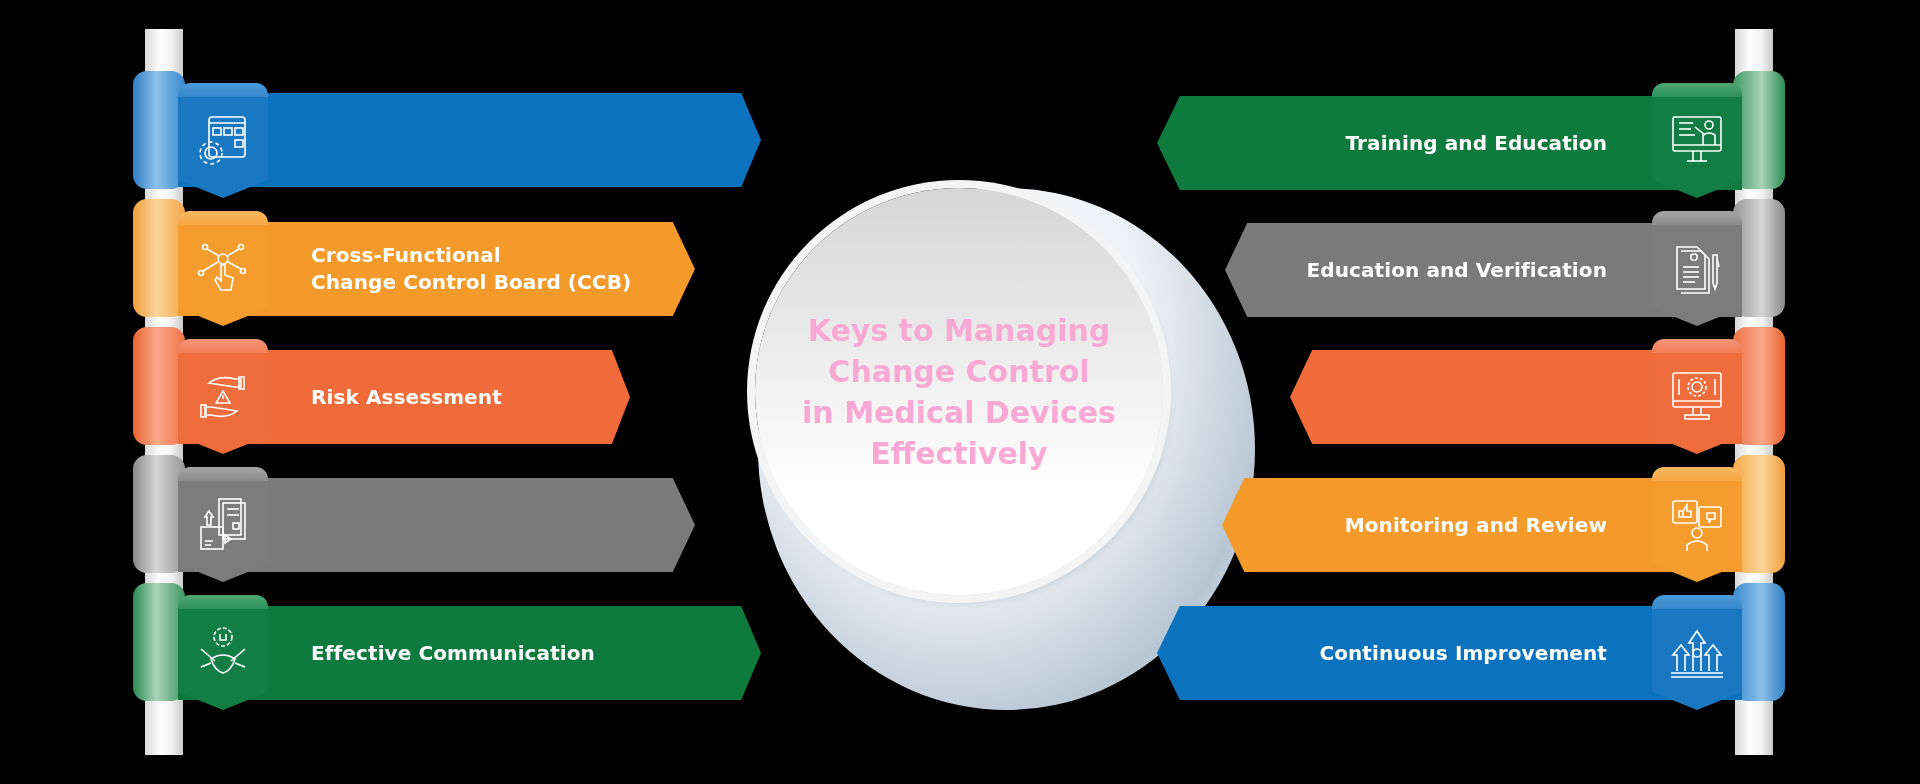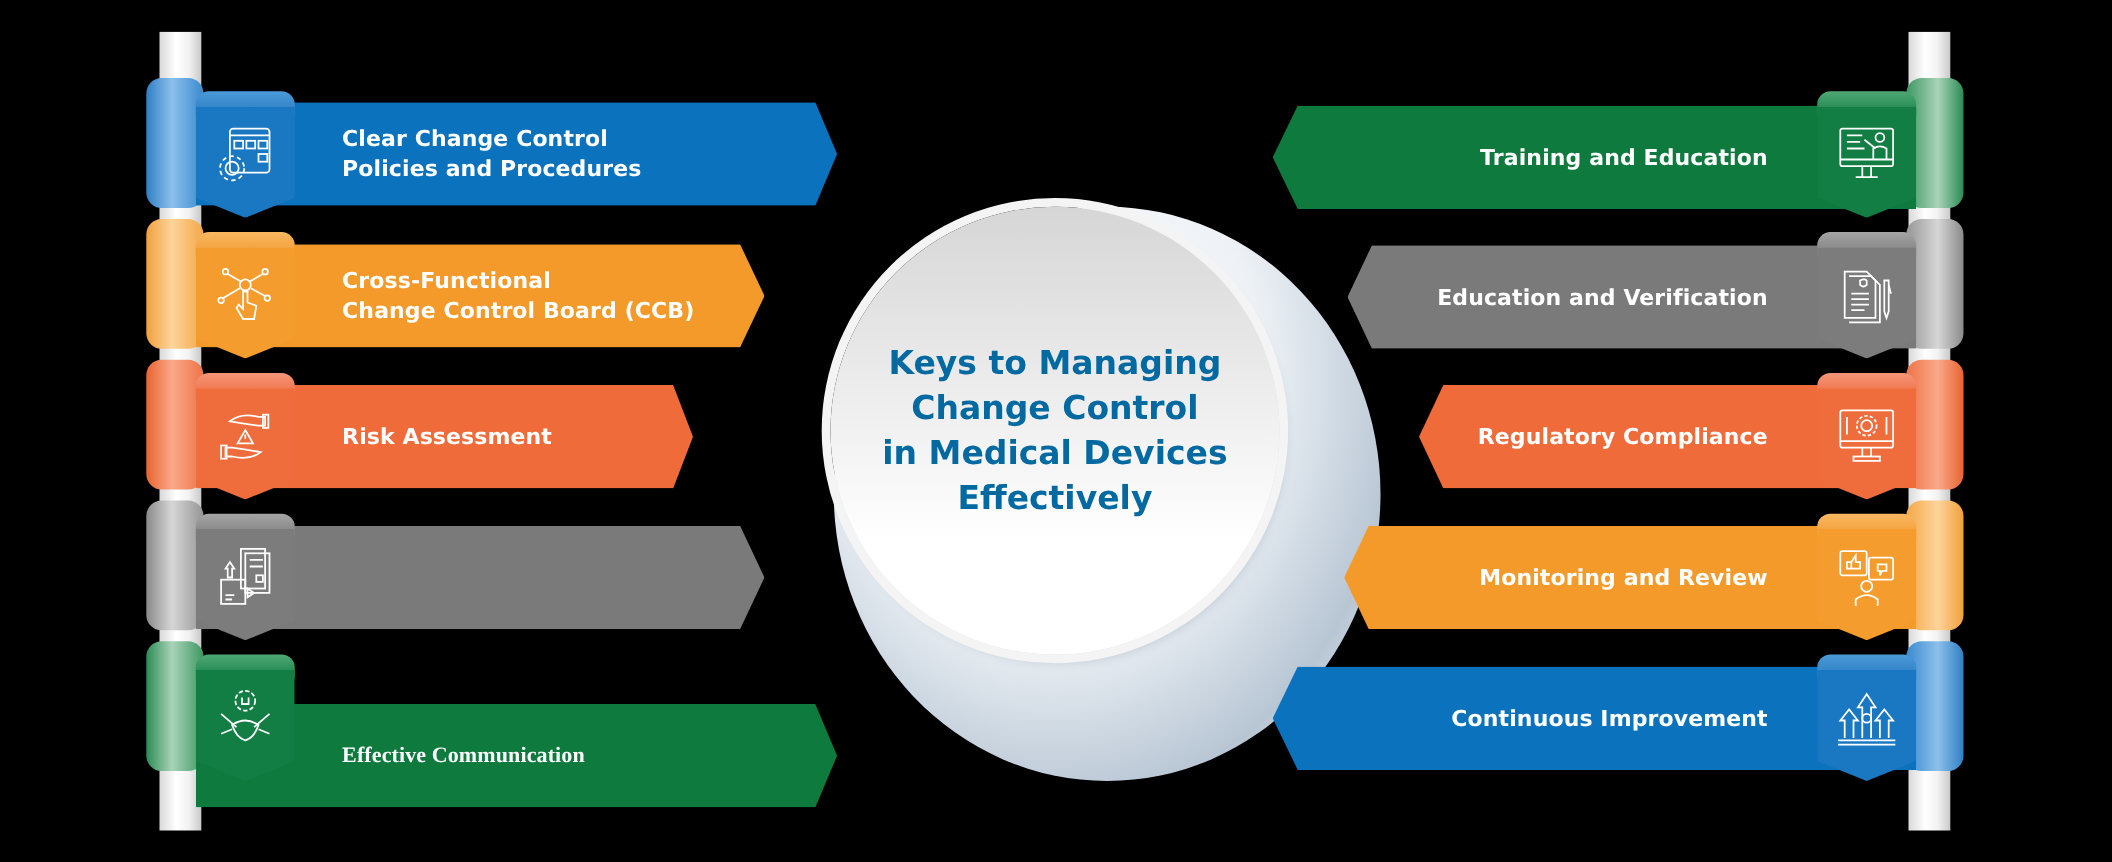--- a/index.html
+++ b/index.html
@@ -13,40 +13,38 @@
   .wrap { position:absolute; width:52px; border-radius:14px; }
   .panel { position:absolute; width:90px; }
   .panel .cap { position:absolute; left:0; right:0; top:0; height:22px; border-radius:12px 12px 0 0; }
   .panel .shape { position:absolute; left:0; right:0; top:14px; bottom:0; clip-path:polygon(0 0,100% 0,100% 82%,50% 100%,0 82%); }
   .panel .icon { position:absolute; left:17px; top:30px; width:56px; height:56px; }
   .circle-back { position:absolute; left:758px; top:188px; width:497px; height:522px; border-radius:50%;
     background:radial-gradient(ellipse at 40% 30%, #ffffff 0%, #eef2f6 45%, #b8c6d4 75%, #f5f7f9 100%); }
   .circle-front { position:absolute; left:755px; top:188px; width:408px; height:407px; border-radius:50%;
     background:linear-gradient(180deg,#d6d6d6 0%,#ececec 40%,#ffffff 75%,#ffffff 100%);
     box-shadow: 0 0 0 8px #f4f4f4, 4px 6px 10px rgba(120,140,160,0.45); }
-  .title { position:absolute; left:755px; top:310px; width:408px; text-align:center; color:#0369a1; font-weight:bold; font-size:30px; line-height:41px; white-space:pre-line; }
+  .title { position:absolute; left:755px; top:310px; width:408px; text-align:center; color:#f9a8d4; font-weight:bold; font-size:30px; line-height:41px; white-space:pre-line; }
 </style>
 </head>
 <body>
 
 <div class="pole" style="left:145px; top:29px; height:726px;"></div>
 <div class="pole" style="left:1735px; top:29px; height:726px;"></div>
 
 <div class="circle-back"></div>
 <div class="circle-front"></div>
 <div class="title">Keys to Managing
 Change Control
 in Medical Devices
 Effectively</div>
 
 <div class="wrap" style="left:133px; top:71px; height:118px; background:linear-gradient(90deg,#2f7fc4,#8cc0ea 45%,#3a8ad0);"></div>
 <div class="banner left" style="left:178px; top:93px; width:583px;">
   <div class="body" style="background:#0b72bd; clip-path:polygon(0 0,96.6% 0,100% 50%,96.6% 100%,0 100%);"></div>
-  <div class="label" style="left:133px;">Clear Change Control
-Policies and Procedures</div>
 </div>
 <div class="panel" style="left:178px; top:83px; height:115px;">
   <div class="cap" style="background:linear-gradient(180deg,#4b9ad8,#2a7cc2);"></div>
   <div class="shape" style="background:#1a78c2;"></div>
   <svg class="icon" viewBox="0 0 56 56" fill="none" stroke="#fff" stroke-width="1.6">
     <rect x="14" y="4" width="36" height="40" rx="3"></rect>
       <line x1="14" y1="10" x2="50" y2="10"></line>
     <rect x="18" y="15" width="8" height="7"></rect>
       <rect x="29" y="15" width="8" height="7"></rect>
       <rect x="40" y="15" width="8" height="7"></rect>
@@ -112,21 +110,21 @@
       <rect x="38" y="26" width="6" height="6"></rect>
     <path d="M10 20 l4 -6 l4 6 h-2 v8 h-4 v-8z"></path>
     <rect x="6" y="30" width="22" height="22"></rect>
       <line x1="10" y1="44" x2="18" y2="44"></line>
       <line x1="10" y1="48" x2="16" y2="48"></line>
     <path d="M36 42 l-6 -4 v8 z"></path>
   </svg>
 </div>
 
 <div class="wrap" style="left:133px; top:583px; height:118px; background:linear-gradient(90deg,#2b8c55,#a9d3b8 45%,#3d9862);"></div>
-<div class="banner left" style="left:178px; top:640px; width:583px;font-family:Liberation Serif, serif;">
+<div class="banner left" style="left:178px; top:606px; width:583px;">
   <div class="body" style="background:#0f7a3e; clip-path:polygon(0 0,96.6% 0,100% 50%,96.6% 100%,0 100%);"></div>
   <div class="label" style="left:133px;">Effective Communication</div>
 </div>
 <div class="panel" style="left:178px; top:595px; height:115px;">
   <div class="cap" style="background:linear-gradient(180deg,#4fa874,#17814a);"></div>
   <div class="shape" style="background:#137e43;"></div>
   <svg class="icon" viewBox="0 0 56 56" fill="none" stroke="#fff" stroke-width="1.6">
     <circle cx="28" cy="12" r="9" stroke-dasharray="4 2"></circle>
       <path d="M25 9 v6 h6 v-6"></path>
     <line x1="6" y1="24" x2="20" y2="36"></line>
@@ -177,21 +175,20 @@
       <line x1="14" y1="36" x2="30" y2="36"></line>
       <line x1="14" y1="41" x2="26" y2="41"></line>
     <path d="M44 14 h4 v28 l-2 6 l-2 -6z"></path>
       <line x1="48" y1="18" x2="50" y2="26"></line>
   </svg>
 </div>
 
 <div class="wrap" style="left:1733px; top:327px; height:118px; background:linear-gradient(270deg,#e96430,#f9a88a 45%,#ee7448);"></div>
 <div class="banner right" style="left:1290px; top:350px; width:452px;">
   <div class="body" style="background:#ef6b3a; clip-path:polygon(4.9% 0,100% 0,100% 100%,4.9% 100%,0 50%);"></div>
-  <div class="label" style="right:135px;">Regulatory Compliance</div>
 </div>
 <div class="panel" style="left:1652px; top:339px; height:115px;">
   <div class="cap" style="background:linear-gradient(180deg,#f5957a,#ef6d3e);"></div>
   <div class="shape" style="background:#ef6d3c;"></div>
   <svg class="icon" viewBox="0 0 56 56" fill="none" stroke="#fff" stroke-width="1.6">
     <rect x="4" y="4" width="48" height="34" rx="2"></rect>
       <line x1="4" y1="32" x2="52" y2="32"></line>
     <circle cx="28" cy="18" r="5"></circle>
       <circle cx="28" cy="18" r="9" stroke-dasharray="3 2"></circle>
     <line x1="10" y1="10" x2="10" y2="26"></line>

